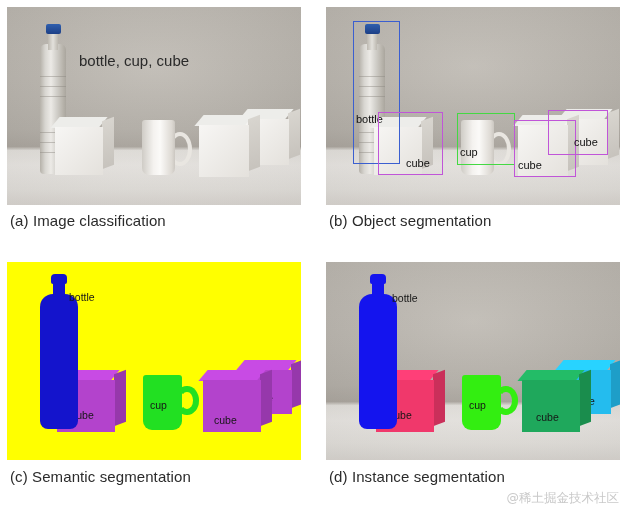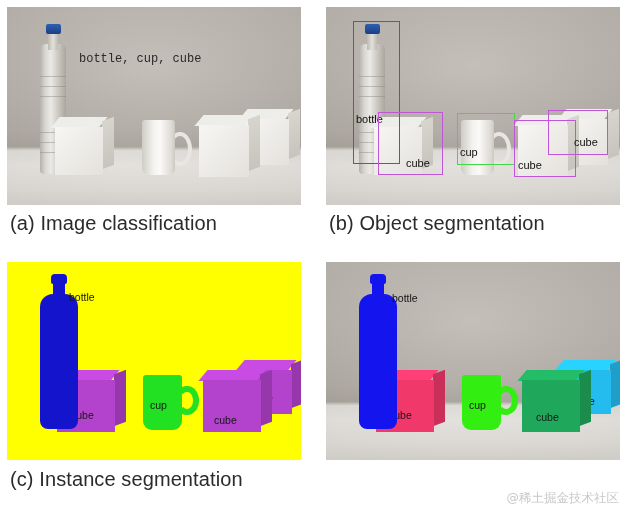--- a/index.html
+++ b/index.html
@@ -22,21 +22,21 @@
     left:7px;top:7px;
     width:294px;height:198px;
     overflow:hidden;
   }
   .panel-b .scene, .panel-d .scene{left:13px;width:294px;}
   .panel-c .scene, .panel-d .scene{top:12px;height:198px;}
   .caption{
     position:absolute;
     left:10px;
     top:212px;
-    font-size:20px;
+    font-size:15px;
     color:#2b2b2b;
     letter-spacing:.1px;
     white-space:nowrap;
   }
   .panel-b .caption{left:16px;}
   .panel-c .caption, .panel-d .caption{top:218px;}
   .panel-d .caption{left:16px;}
 
   
   .photo{
@@ -93,22 +93,22 @@
   .p-cube .top{
     position:absolute;left:0;top:-10px;width:100%;height:11px;
     background:#ededea;transform:skewX(-40deg);
   }
   .cube1{left:48px;top:120px;width:48px;height:48px;}
   .cube2{left:192px;top:118px;width:50px;height:52px;}
   .cube3{left:236px;top:112px;width:46px;height:46px;}
 
   
   .photo-label{
-    position:absolute;font-size:12px;color:#2a2a2a;white-space:nowrap;
-    font-family:Liberation Mono, monospace;
+    position:absolute;font-size:15px;color:#2a2a2a;white-space:nowrap;
+    font-family:Liberation Sans, sans-serif;
   }
 
   
   .bbox{position:absolute;border:1.6px solid #000;box-sizing:border-box;}
   .bbox-label{
     position:absolute;font-size:11px;color:#111;white-space:nowrap;
     font-weight:400;
   }
 
   
@@ -257,21 +257,21 @@
             <div class="mface" style="background: rgb(179, 67, 204);"></div>
           </div>
           <div class="mask-label" style="left: 64px; top: 147px;">cube</div>
           <div class="m-bottle" style="position: absolute; left: 33px; top: 32px; width: 38px; height: 135px; background: rgb(20, 20, 204);">
             <div class="mneck" style="background: rgb(20, 20, 204);"></div>
             <div class="mcap" style="background: rgb(20, 20, 204);"></div>
           </div>
           <div class="mask-label" style="left: 62px; top: 29px;">bottle</div>
         </div>
     </div>
-    <div class="caption">(c) Instance segmentation</div>
+    <div class="caption">(c) Semantic segmentation</div>
   </div>
 
   <div class="panel panel-d">
     <div class="scene">
       <div class="photo"></div>
       <div id="d-masks">
           <div class="m-cube" style="position: absolute; left: 233px; top: 108px; width: 52px; height: 44px;">
             <div class="mtop" style="background: rgb(36, 188, 238);"></div>
             <div class="mside" style="background: rgb(36, 188, 238);"></div>
             <div class="mface" style="background: rgb(36, 188, 238);"></div>
@@ -294,17 +294,18 @@
             <div class="mface" style="background: rgb(240, 56, 107);"></div>
           </div>
           <div class="mask-label" style="left: 63px; top: 147px;">cube</div>
           <div class="m-bottle" style="position: absolute; left: 33px; top: 32px; width: 38px; height: 135px; background: rgb(20, 20, 238);">
             <div class="mneck" style="background: rgb(20, 20, 238);"></div>
             <div class="mcap" style="background: rgb(20, 20, 238);"></div>
           </div>
           <div class="mask-label" style="left: 66px; top: 30px;">bottle</div>
         </div>
     </div>
+    <div class="caption">(d) Instance segmentation</div>
   </div>
 
 </div>
 
 <div class="watermark">@稀土掘金技术社区</div>
 
 </body></html>

